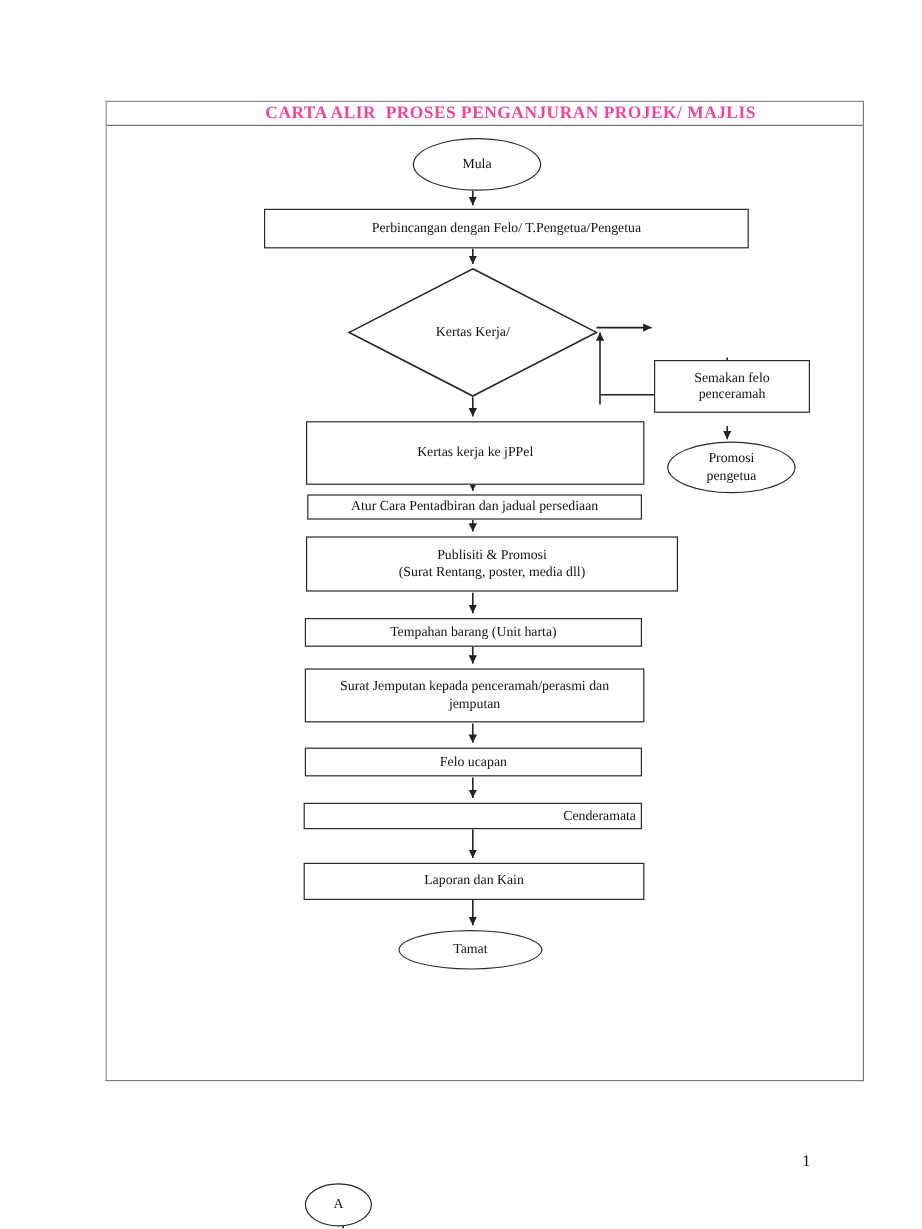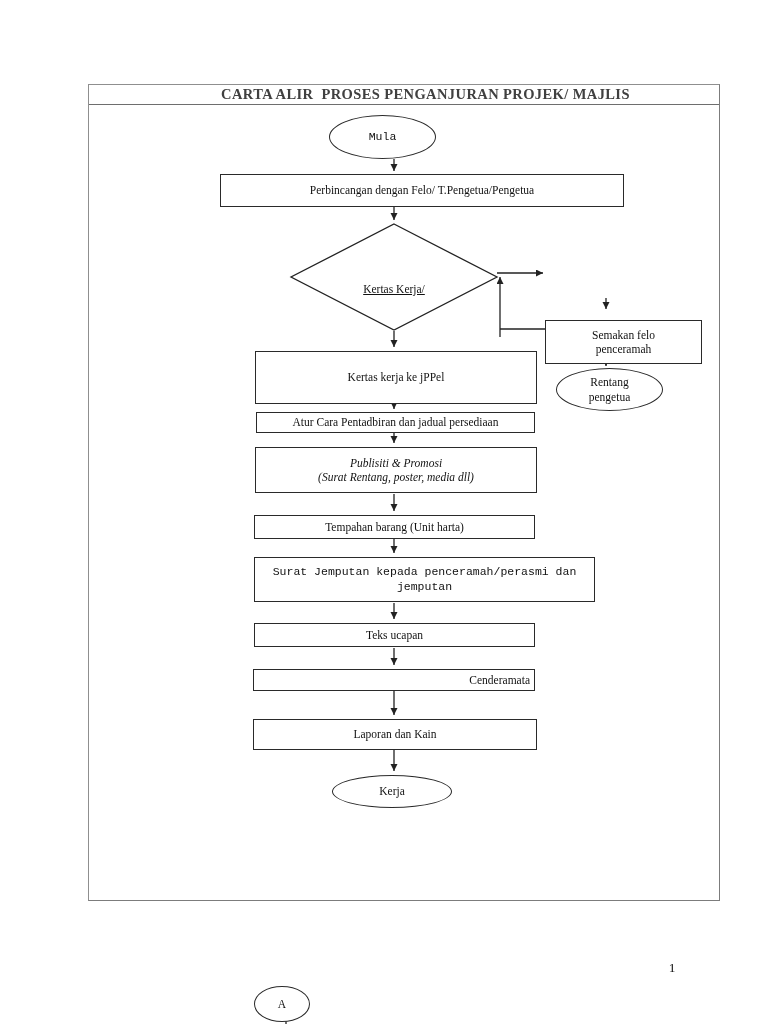--- a/index.html
+++ b/index.html
@@ -2,21 +2,21 @@
 <html><head>
 <meta charset="utf-8">
 <style>
   html,body{margin:0;padding:0;background:#ffffff;}
   .canvas{position:relative;width:768px;height:1024px;background:#ffffff;overflow:hidden;
           font-family:"Liberation Serif","DejaVu Serif",serif;color:#111;}
   .sheet{position:absolute;left:88px;top:84px;width:632px;height:817px;box-sizing:border-box;
          border:1px solid #8f8f8f;border-bottom-color:#7c7c7c;border-right-color:#7c7c7c;background:#fff;}
   .title-band{position:absolute;left:0;top:0;width:100%;height:20px;box-sizing:border-box;
               border-bottom:1px solid #6e6e6e;display:flex;align-items:center;justify-content:center;}
-  .title-band span{font-weight:bold;font-size:14.5px;letter-spacing:.4px;white-space:pre;color:#404040;margin-left:43px;}
+  .title-band span{font-weight:bold;font-size:14.5px;letter-spacing:.4px;white-space:pre;color:#ec4899;margin-left:43px;}
   svg.connectors{position:absolute;left:0;top:0;z-index:2;}
   .node{position:absolute;z-index:3;box-sizing:border-box;border:1.4px solid #2a2a2a;background:#fff;
         display:flex;flex-direction:column;align-items:center;justify-content:center;text-align:center;
         font-size:11.5px;line-height:1.25;padding:1px 4px;}
   .oval{border-radius:50%;}
   .no-border{border:none;background:transparent;z-index:4;}
   .line2{display:block;}
   .page-number{position:absolute;left:664px;top:960px;width:16px;text-align:center;font-size:13.5px;z-index:3;}
 </style>
 </head>
@@ -51,79 +51,79 @@
       <line x1="394" y1="750" x2="394" y2="771" marker-end="url(#arr)"></line>
       <line x1="497" y1="273" x2="543" y2="273" marker-end="url(#arr)"></line>
       <line x1="500" y1="337" x2="500" y2="277" marker-end="url(#arr)"></line>
       <line x1="545" y1="329" x2="500" y2="329"></line>
       <line x1="606" y1="298" x2="606" y2="309" marker-end="url(#arr)"></line>
       <line x1="606" y1="355" x2="606" y2="366" marker-end="url(#arr)"></line>
       <line x1="286" y1="1019" x2="286" y2="1024"></line>
     </g>
   </svg>
 
-  <div class="node oval" style="left:329px;top:115px;width:107px;height:44px;font-family:Liberation Mono, monospace;">
+  <div class="node oval" style="left:344px;top:115px;width:107px;height:44px;">
     <span>Mula</span>
   </div>
 
   <div class="node" style="left:220px;top:174px;width:404px;height:33px;">
     <span>Perbincangan dengan Felo/ T.Pengetua/Pengetua</span>
   </div>
 
-  <div class="node no-border" style="left:291px;top:236px;width:206px;height:106px;text-decoration:underline;">
+  <div class="node no-border" style="left:291px;top:224px;width:206px;height:106px;">
     <span>Kertas Kerja/</span>
   </div>
 
 
-  <div class="node" style="left:545px;top:320px;width:157px;height:44px;">
+  <div class="node" style="left:545px;top:300px;width:130px;height:44px;">
     <span class="line2">Semakan felo</span>
     <span class="line2">penceramah</span>
   </div>
 
   <div class="node oval" style="left:556px;top:368px;width:107px;height:43px;">
-    <span class="line2">Rentang</span>
+    <span class="line2">Promosi</span>
     <span class="line2">pengetua</span>
   </div>
 
   <div class="node" style="left:255px;top:351px;width:282px;height:53px;">
     <span>Kertas kerja ke jPPel</span>
   </div>
 
   <div class="node" style="left:256px;top:412px;width:279px;height:21px;">
     <span>Atur Cara Pentadbiran dan jadual persediaan</span>
   </div>
 
-  <div class="node" style="left:255px;top:447px;width:282px;height:46px;font-style:italic;">
+  <div class="node" style="left:255px;top:447px;width:310px;height:46px;">
     <span class="line2">Publisiti &amp; Promosi</span>
     <span class="line2">(Surat Rentang, poster, media dll)</span>
   </div>
 
   <div class="node" style="left:254px;top:515px;width:281px;height:24px;">
     <span>Tempahan barang (Unit harta)</span>
   </div>
 
-  <div class="node" style="left:254px;top:557px;width:341px;height:45px;font-family:Liberation Mono, monospace;">
+  <div class="node" style="left:254px;top:557px;width:283px;height:45px;">
     <span class="line2">Surat Jemputan kepada penceramah/perasmi dan</span>
     <span class="line2">jemputan</span>
   </div>
 
   <div class="node" style="left:254px;top:623px;width:281px;height:24px;">
-    <span>Teks ucapan</span>
+    <span>Felo ucapan</span>
   </div>
 
   <div class="node" style="left:253px;top:669px;width:282px;height:22px;align-items:flex-end;">
     <span>Cenderamata</span>
   </div>
 
   <div class="node" style="left:253px;top:719px;width:284px;height:31px;">
     <span>Laporan dan Kain</span>
   </div>
 
   <div class="node oval" style="left:332px;top:775px;width:120px;height:33px;">
-    <span>Kerja</span>
+    <span>Tamat</span>
   </div>
 
   <div class="node oval" style="left:254px;top:986px;width:56px;height:36px;">
     <span>A</span>
   </div>
 
   <div class="page-number">1</div>
 
 </div>
 

